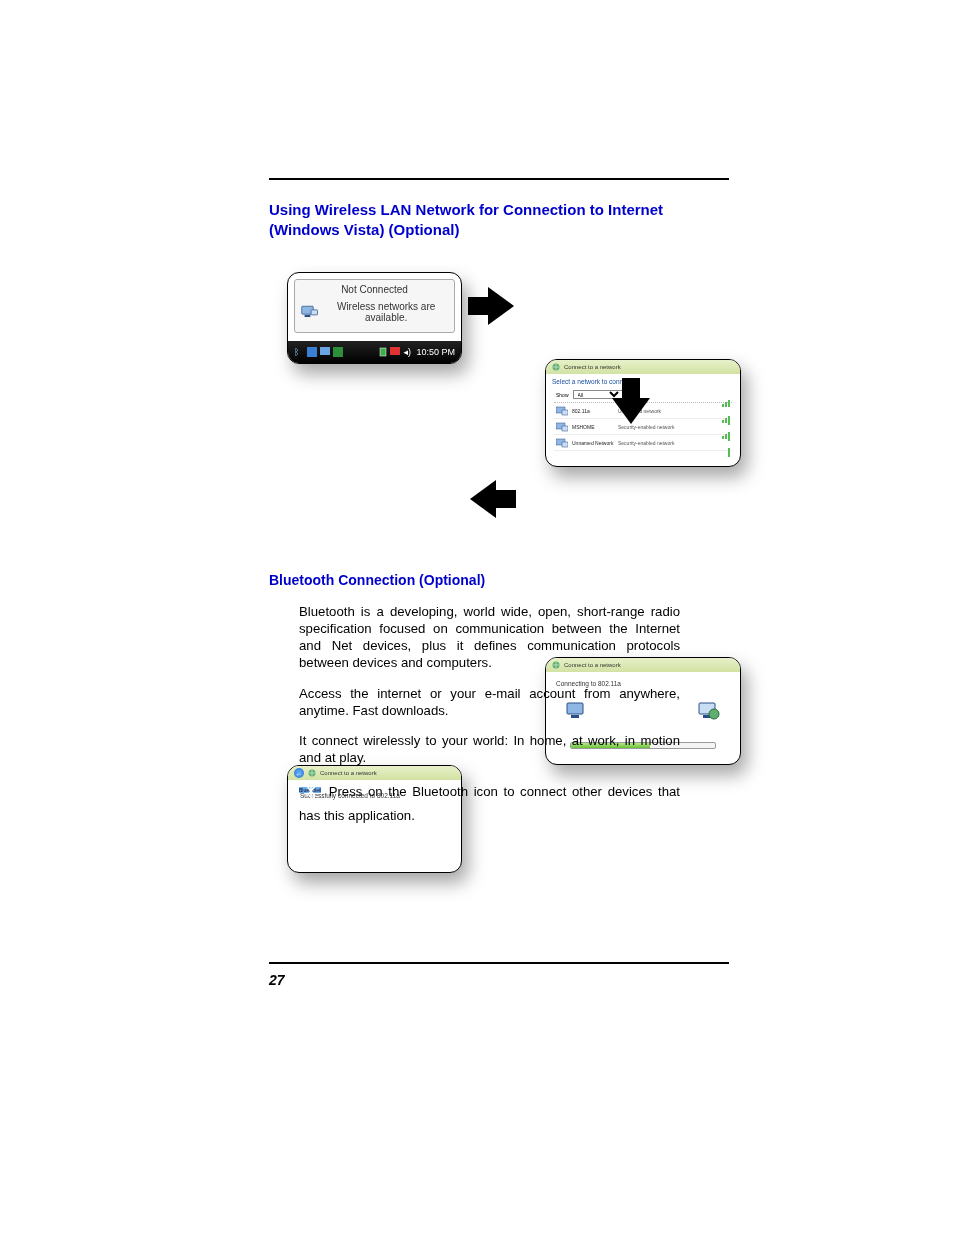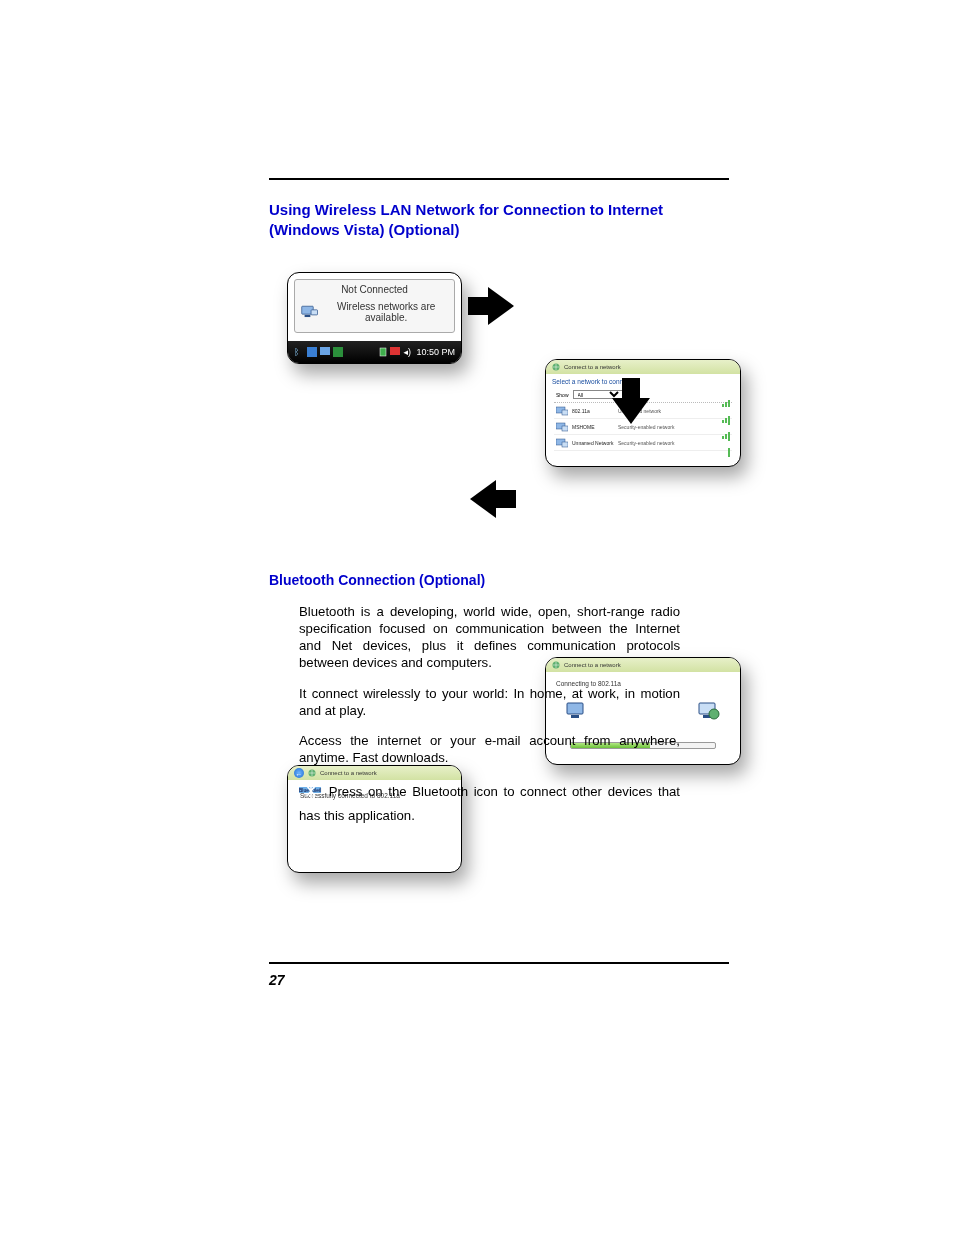--- a/index.html
+++ b/index.html
@@ -210,22 +210,22 @@
   </div>
 
   <div class="arrow arrow-right" style="left:468px; top:287px;"></div>
   <div class="arrow arrow-down" style="left:612px; top:378px;"></div>
   <div class="arrow arrow-left" style="left:468px; top:480px;"></div>
 
   <h3 class="heading2">Bluetooth Connection (Optional)</h3>
 
   <div class="body-text">
     <p>Bluetooth is a developing, world wide, open, short-range radio specification focused on communication between the Internet and Net devices, plus it defines communication protocols between devices and computers.</p>
+    <p>Access the internet or your e-mail account from anywhere, anytime. Fast downloads.</p>
     <p>It connect wirelessly to your world: In home, at work, in motion and at play.</p>
-    <p>Access the internet or your e-mail account from anywhere, anytime. Fast downloads.</p>
     <p>
       <span class="bt-icon">
         <span class="bt-top">
           <svg width="16" height="18" viewBox="0 0 16 18">
               <path d="M4 4 L12 14 L8 18 L8 0 L12 4 L4 14" stroke="#fff" stroke-width="1.6" fill="none"></path>
             </svg>
         </span>
         <span class="bt-bottom">BlueSoleil</span>
       </span>
       <span>Press on the Bluetooth icon to connect other devices that has this application.</span>

